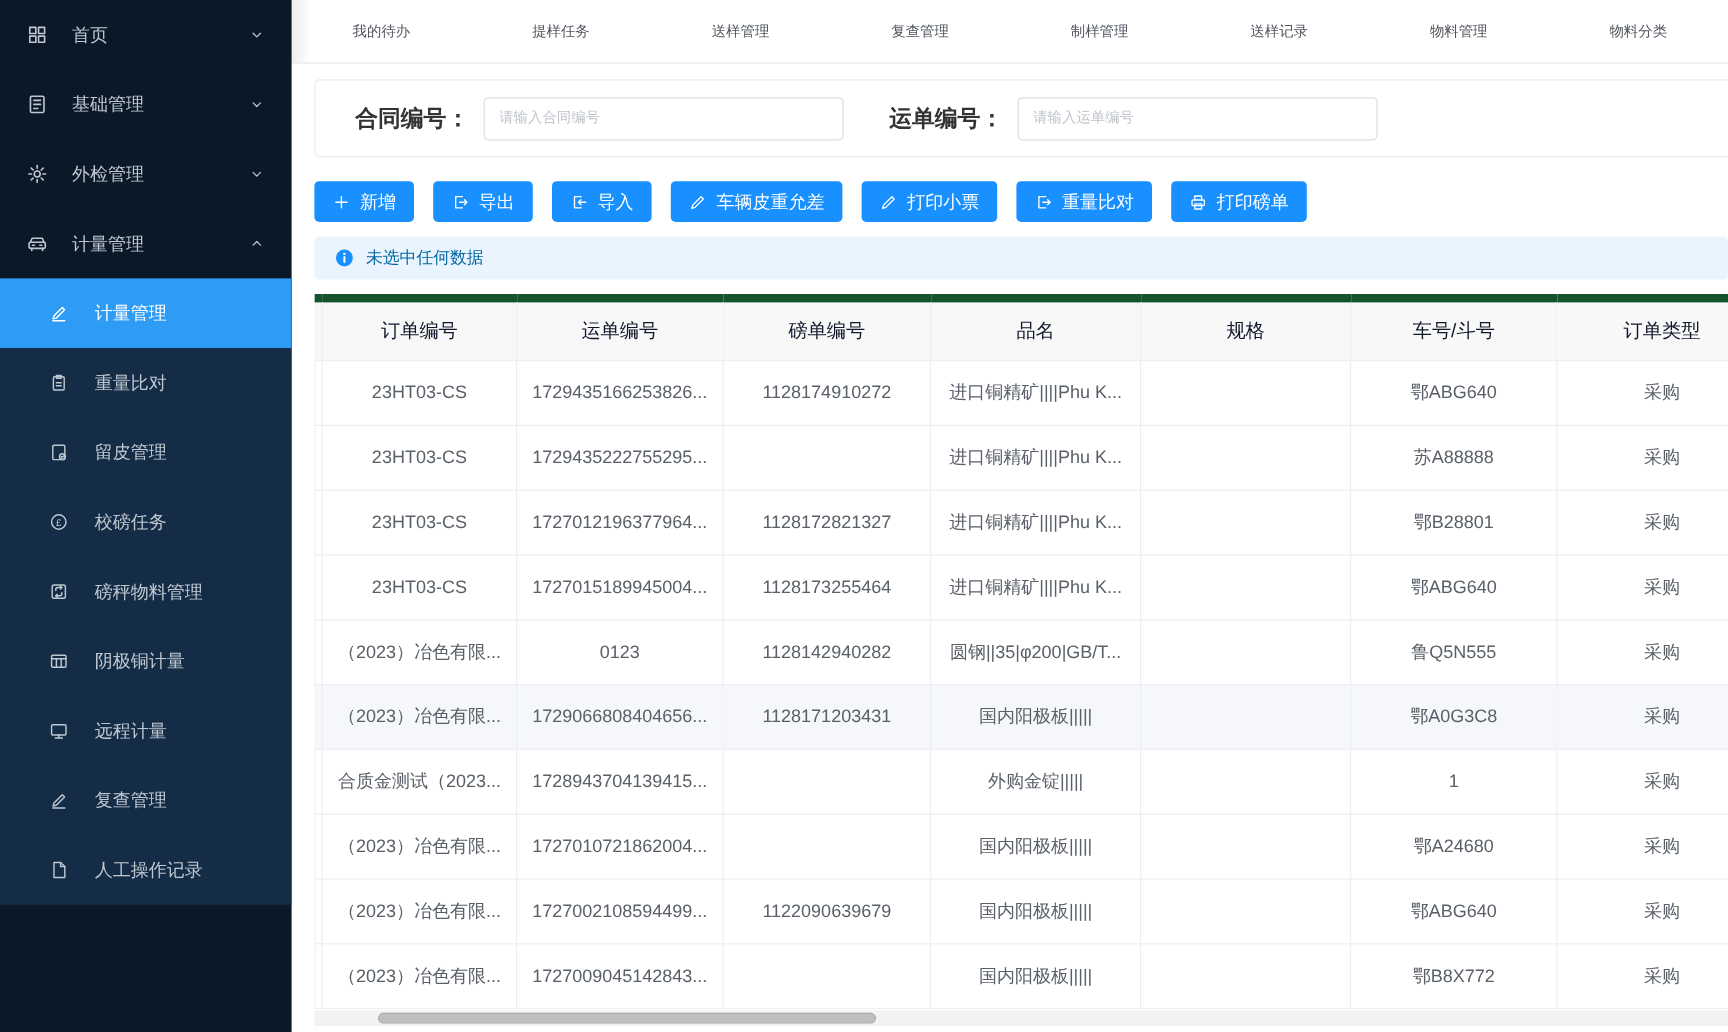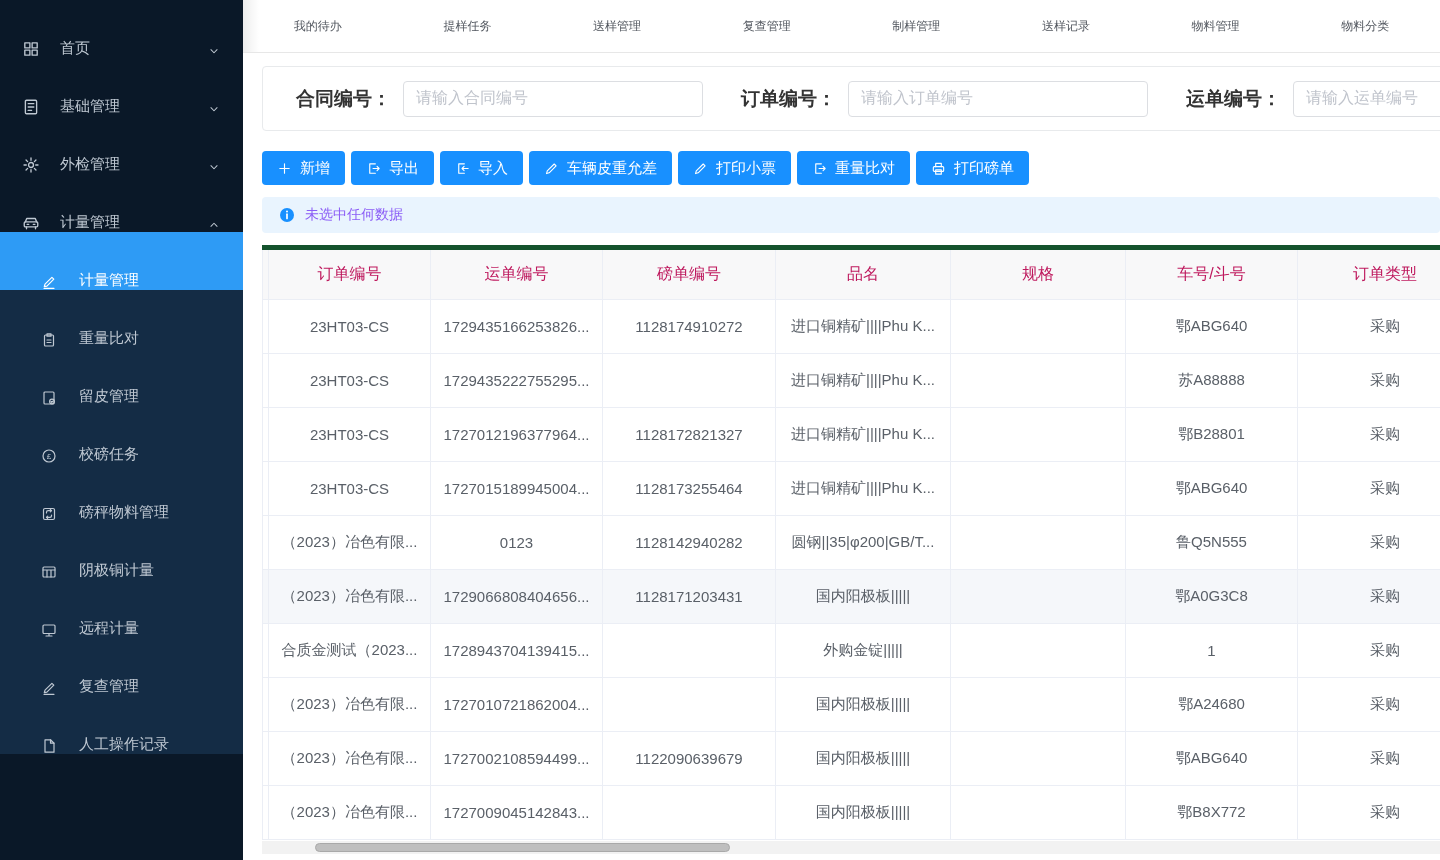--- a/index.html
+++ b/index.html
@@ -2,21 +2,21 @@
 <html style="--primary: #1890ff; --sidebar-bg: #0a1828; --sidebar-sub-bg: #142c45; --sidebar-active: #2e9bf5; --alert-bg: #e9f4fe;"><head>
 <meta charset="utf-8">
 <style>
   * { margin:0; padding:0; box-sizing:border-box; }
   html,body { width:1440px; height:860px; overflow:hidden; background:#fff;
               font-family:"Liberation Sans", sans-serif; }
 
   
   .sidebar { position:absolute; left:0; top:0; width:243px; height:860px;
              background:var(--sidebar-bg,#0a1828); overflow:hidden; z-index:5; }
-  .side-item { display:flex; align-items:flex-end; height:58px; color:#bfc8d2;
+  .side-item { display:flex; align-items:center; height:58px; color:#bfc8d2;
                font-size:15px; cursor:pointer; }
   .top-items .side-item { padding:0 22px 0 22px; }
   .sub-items { background:var(--sidebar-sub-bg,#142c45); }
   .sub-items .side-item { padding-left:41px; }
   .side-item .icon { width:18px; height:18px; margin-right:20px; flex:0 0 18px; }
   .sub-items .side-item .icon { width:16px; height:16px; flex-basis:16px; margin-right:22px; }
   .side-item .chevron { margin-left:auto; width:14px; height:14px; }
   .side-item.active { background:var(--sidebar-active,#2e9bf5); color:#fff; }
   .icon svg, .chevron svg { width:100%; height:100%; stroke:currentColor; fill:none;
              stroke-width:1.2; stroke-linecap:round; stroke-linejoin:round; display:block; }
@@ -30,43 +30,43 @@
 
   
   .content { position:absolute; left:243px; top:54px; right:0; bottom:0;
              padding:12px 0 0 19px; overflow:hidden; }
 
   .filter-card { width:1400px; height:65px; border:1px solid #e8eaec; border-radius:4px;
              background:#fff; display:flex; align-items:center; padding-left:33px; gap:38px; }
   .filter-group { display:flex; align-items:center; }
   .filter-group label { font-size:19px; color:#333; font-weight:bold; margin-right:12px; white-space:nowrap; }
   .filter-group input { width:300px; height:36px; border:1px solid #dcdee2; border-radius:4px;
-             padding:0 12px; font-size:16px; color:#a21caf; outline:none;
-             font-family:Liberation Mono, monospace; }
+             padding:0 12px; font-size:12px; color:#a21caf; outline:none;
+             font-family:Liberation Serif, serif; }
   .filter-group input::placeholder { color:#c0c4cc; }
 
-  .toolbar { margin-top:20px; display:flex; gap:6px; }
+  .toolbar { margin-top:20px; display:flex; gap:16px; }
   .btn { height:34px; padding:0 15px; background:var(--primary,#1890ff); color:#fff; border:none;
          border-radius:4px; font-size:15px; display:inline-flex; align-items:center; gap:8px;
          cursor:pointer; font-family:"Liberation Sans", sans-serif; white-space:nowrap; }
   .btn .icon { width:15px; height:15px; }
 
   .alert { margin-top:12px; width:1178px; height:36px; background:var(--alert-bg,#e9f4fe);
            border-radius:4px; display:flex; align-items:center; padding:0 17px; gap:10px; }
   .alert .icon { width:16px; height:16px; }
   .alert .icon svg { width:100%; height:100%; display:block; }
-  .alert-text { font-size:14px; color:#8b5cf6; }
+  .alert-text { font-size:14px; color:#0369a1; }
 
   .table-wrap { margin-top:12px; width:1178px; overflow:hidden; }
   table { border-collapse:collapse; table-layout:fixed; width:1210px; }
   th, td { border-right:1px solid #ebeef5; border-bottom:1px solid #ebeef5;
            text-align:center; overflow:hidden; white-space:nowrap; }
   th:first-child, td:first-child { border-left:1px solid #ebeef5; }
-  thead th { height:52px; background:#f8f8f9; color:#be185d; font-size:16px; font-weight:400;
-             border-top:5px solid #14532d; }
+  thead th { height:52px; background:#f8f8f9; color:#0f172a; font-size:16px; font-weight:400;
+             border-top:7px solid #14532d; }
   tbody td { height:54px; color:#5a6068; font-size:15px; background:#fff; cursor:default; }
   tbody tr.hover td { background:#f5f7fa; }
 
   .hscroll { width:1178px; height:13px; background:#f2f2f2; position:relative; margin-top:1px; }
   .hscroll-thumb { position:absolute; top:2px; height:9px; border-radius:5px; background:#bfbfbf;
                    border:1px solid #a9a9a9; }
 </style>
 </head>
 <body>
 
@@ -227,24 +227,20 @@
     <div class="tab">物料管理</div>
     <div class="tab">物料分类</div>
   </div>
 
 <div class="content">
 
   <div class="filter-card">
       <div class="filter-group">
     <label>合同编号：</label>
     <input type="text" placeholder="请输入合同编号" style="">
-  </div>
-      <div class="filter-group">
-    <label>订单编号：</label>
-    <input type="text" placeholder="请输入订单编号" style="">
   </div>
       <div class="filter-group">
     <label>运单编号：</label>
     <input type="text" placeholder="请输入运单编号" style="">
   </div>
     </div>
 
   <div class="toolbar">
       <button class="btn">
     <span class="icon">

